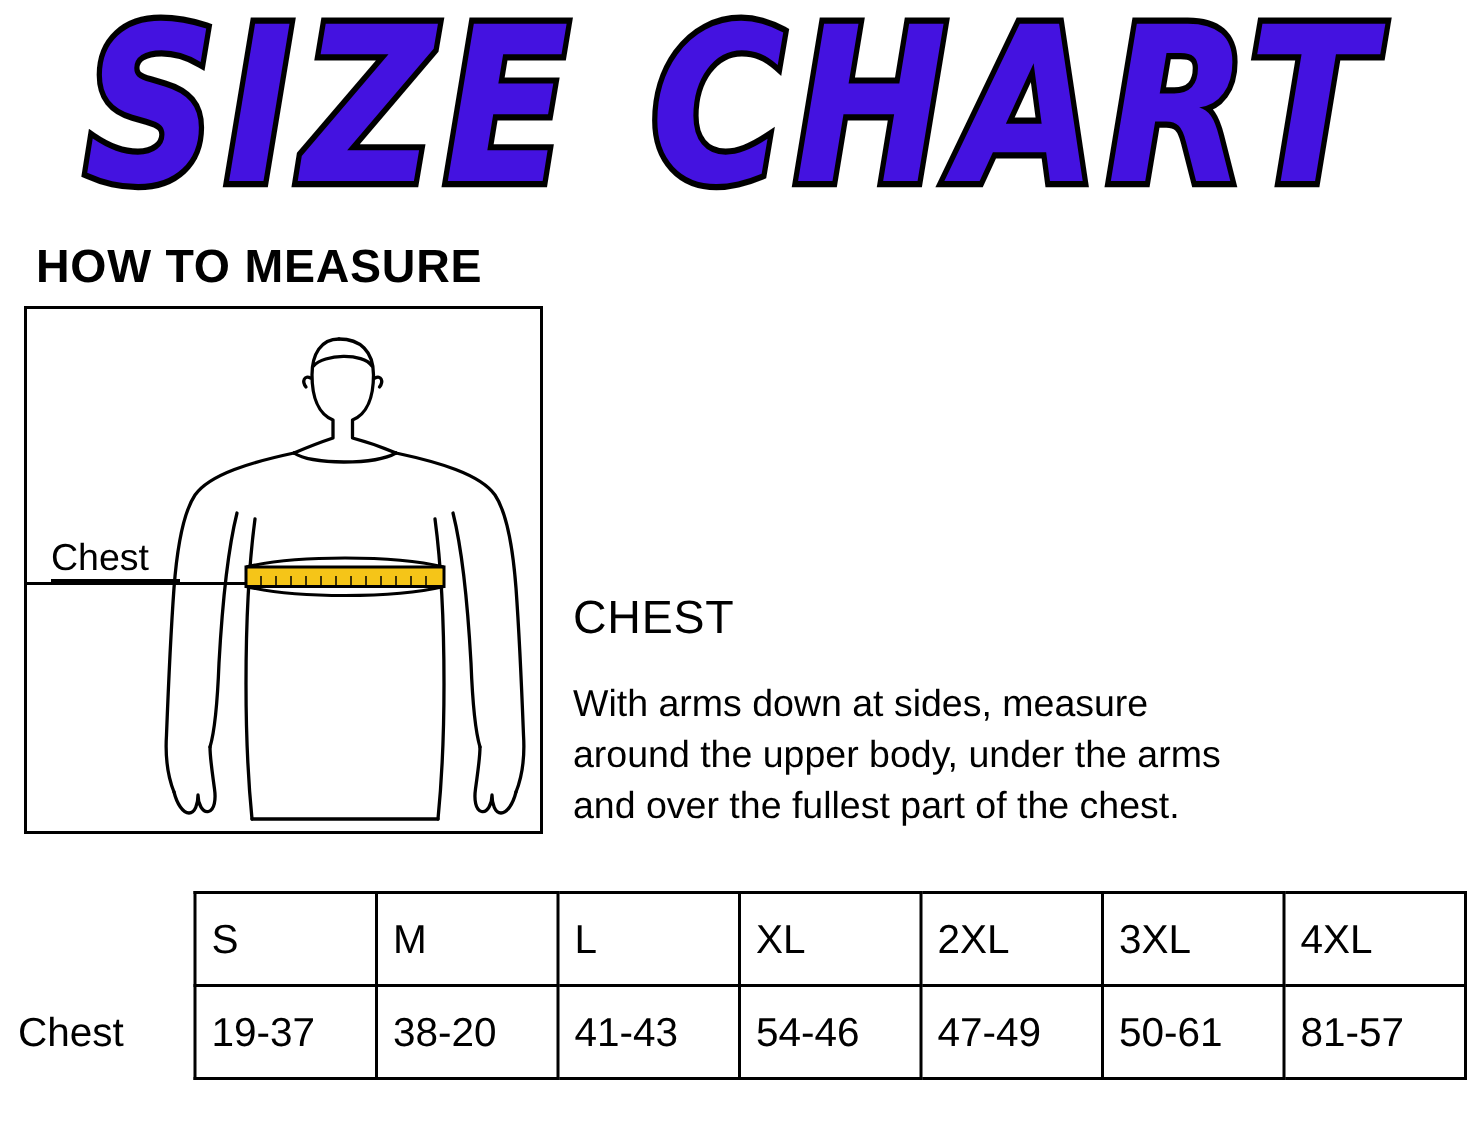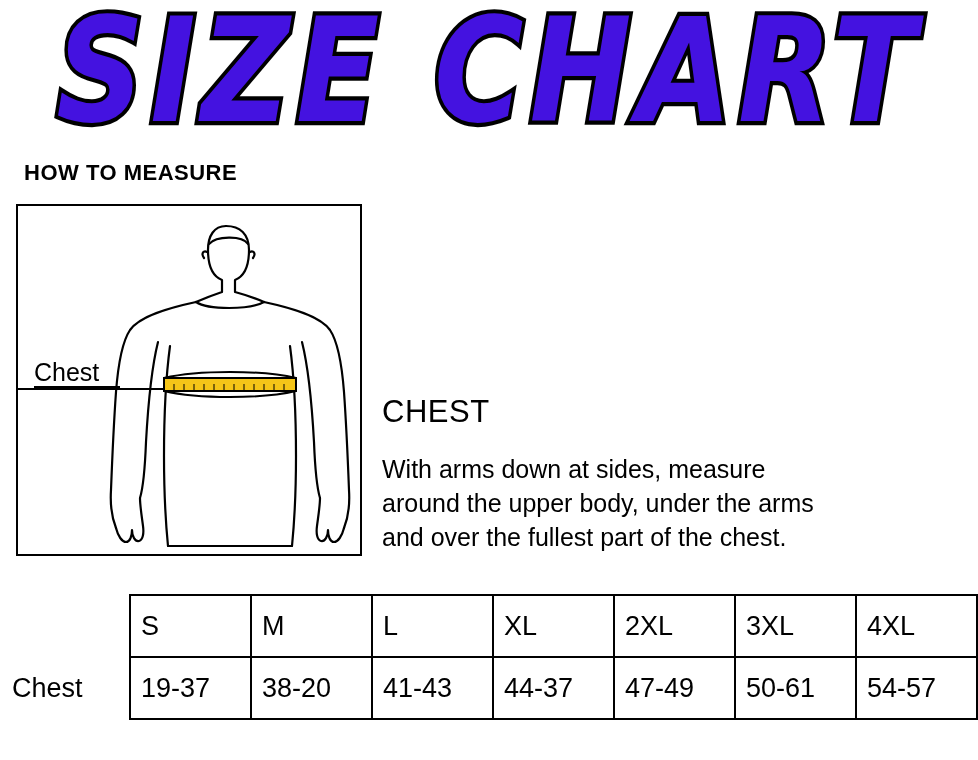--- a/index.html
+++ b/index.html
@@ -41,21 +41,21 @@
     white-space: nowrap;
     transform: scaleY(1.18);
   }
 
   
   .how-to {
     position: absolute;
     left: 24px;
     top: 160px;
     font-family: "Liberation Sans", sans-serif;
-    font-size: 22px;
+    font-size: 31px;
     font-weight: bold;
     letter-spacing: 0.5px;
   }
 
   
   .figure-box {
     position: absolute;
     left: 16px;
     top: 204px;
     width: 346px;
@@ -224,19 +224,19 @@
       <td class="cell">XL</td>
       <td class="cell">2XL</td>
       <td class="cell">3XL</td>
       <td class="cell">4XL</td>
     </tr>
     <tr>
       <td class="labelcell">Chest</td>
       <td class="cell">19-37</td>
       <td class="cell">38-20</td>
       <td class="cell">41-43</td>
-      <td class="cell">44-37</td>
+      <td class="cell">54-46</td>
       <td class="cell">47-49</td>
       <td class="cell">50-61</td>
-      <td class="cell">54-57</td>
+      <td class="cell">81-57</td>
     </tr>
   </tbody>
 </table>
 
 </body></html>

